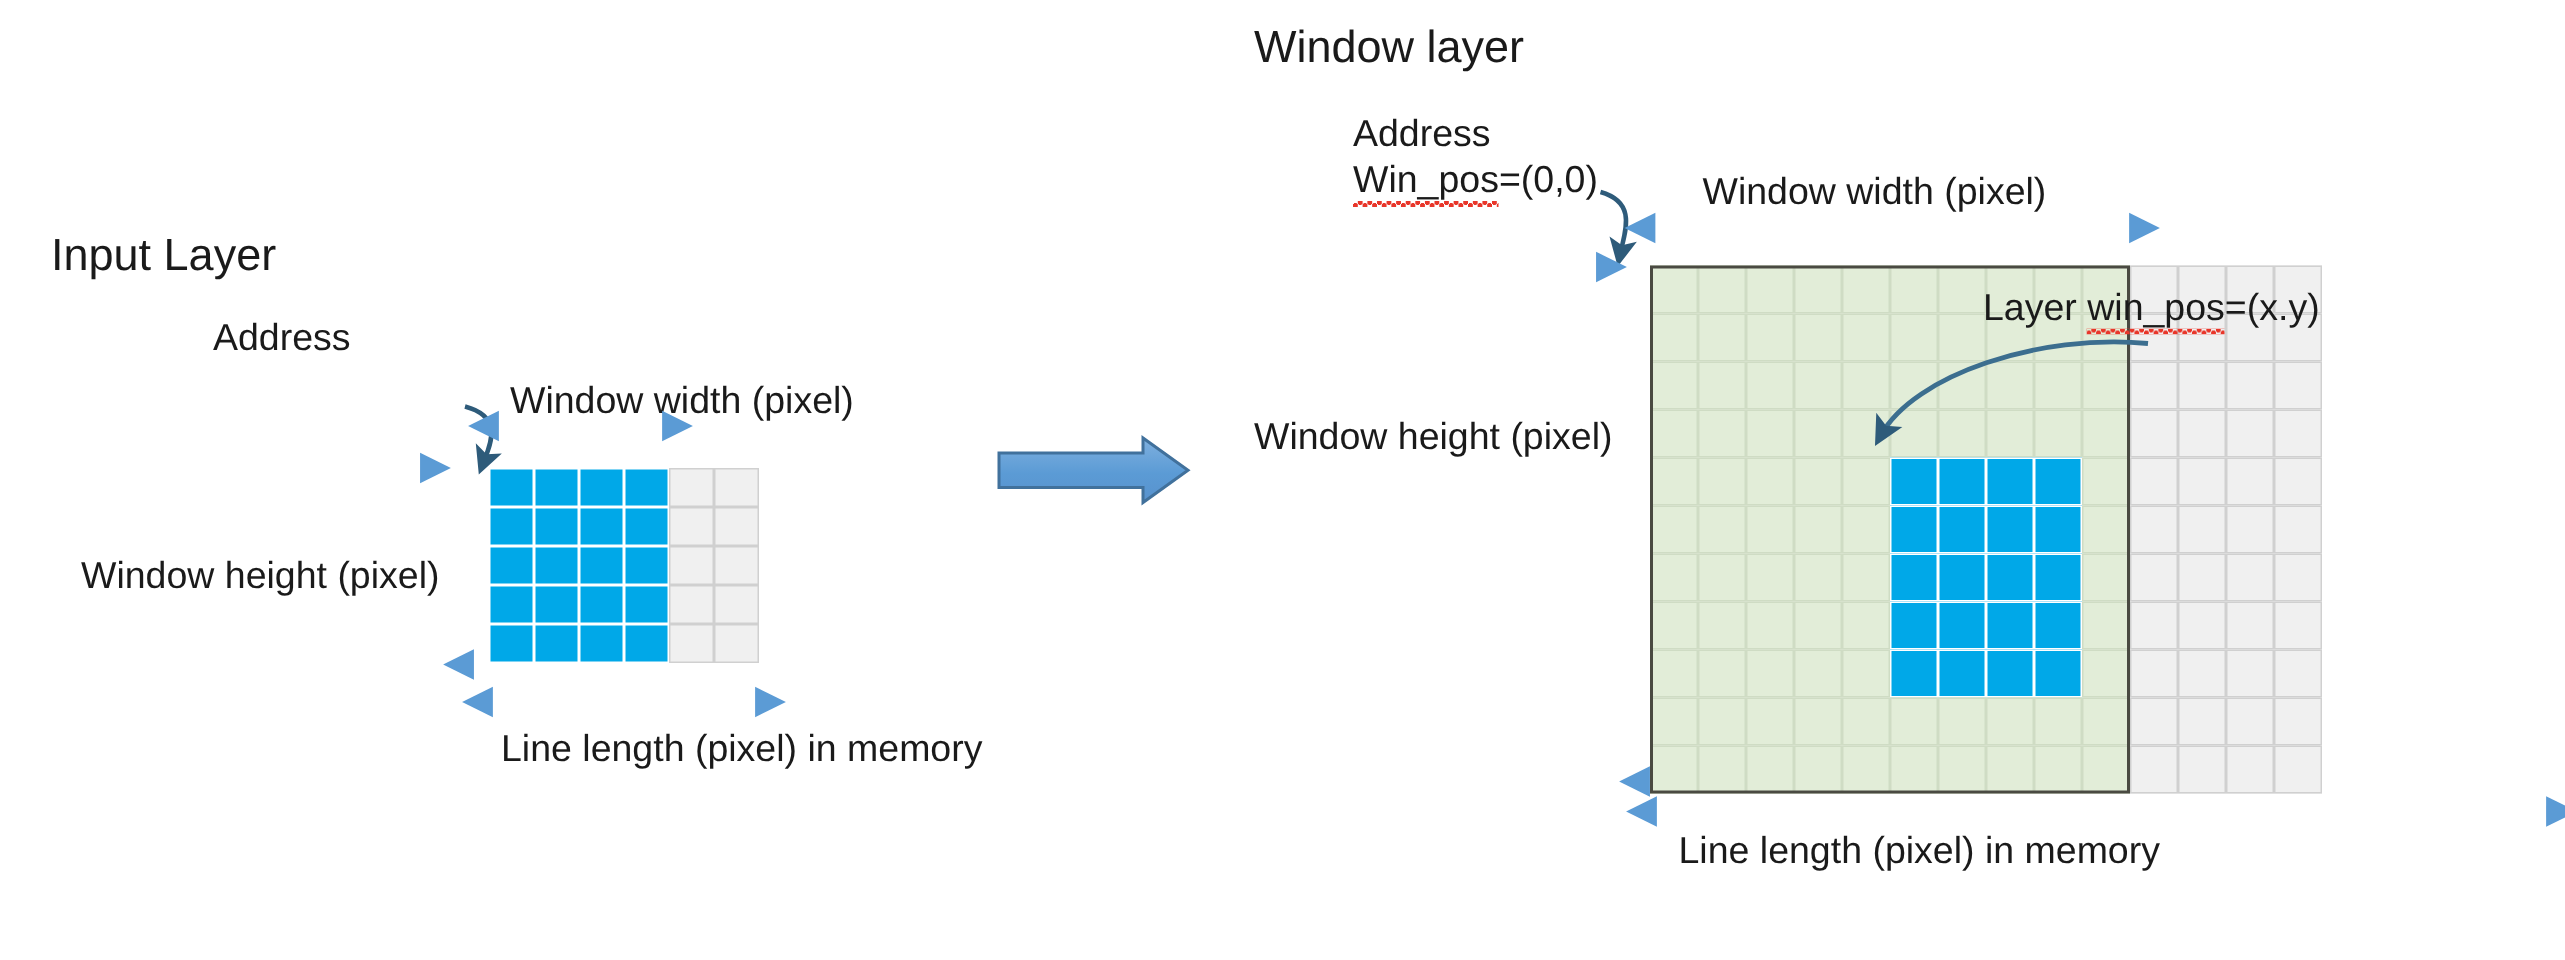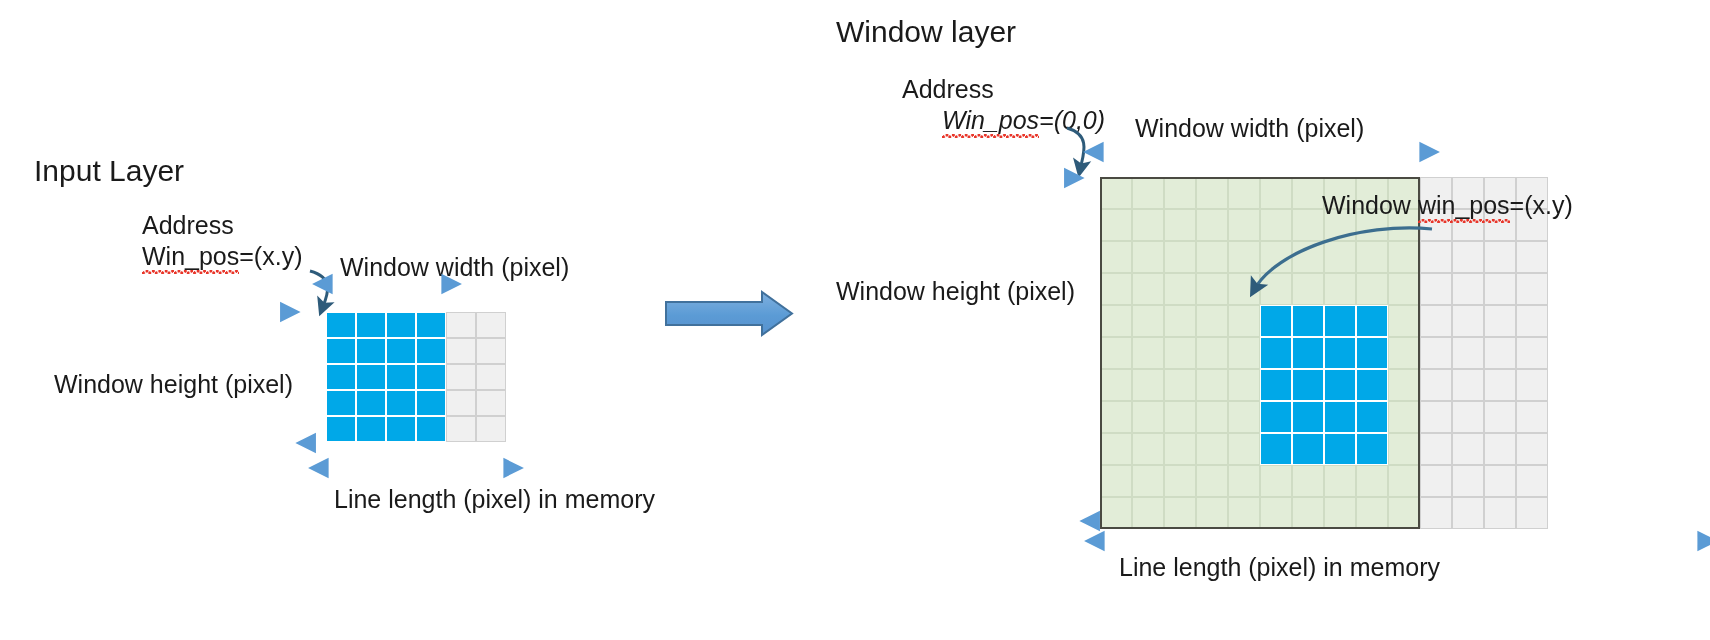--- a/index.html
+++ b/index.html
@@ -73,21 +73,20 @@
 </style>
 </head>
 <body>
 
 <div class="stage">
 
   <div class="lbl title" style="left:34px; top:153px;">Input Layer</div>
 
   <div class="lbl body-text" style="left:142px; top:210px;">Address</div>
 
-  <div class="lbl body-text" style="left:142px; top:241px;"><span class="squig">Win_pos</span><span>=(x.y)</span></div>
 
   <div class="lbl body-text" style="left:340px; top:252px;">Window width (pixel)</div>
 
   <div class="lbl body-text" style="left:54px; top:369px;">Window height (pixel)</div>
 
   <div class="lbl body-text" style="left:334px; top:484px;">Line length (pixel) in memory</div>
 
   <div class="input-grid-wrap" id="input-grid" style="left: 326px; top: 312px; width: 180px; height: 130px; background: rgb(240, 240, 240);">
       <div class="gridcell" style="left: 0px; top: 0px; width: 30px; height: 26px; border: 1px solid rgb(255, 255, 255); background: rgb(0, 168, 232);"></div>
       <div class="gridcell" style="left: 30px; top: 0px; width: 30px; height: 26px; border: 1px solid rgb(255, 255, 255); background: rgb(0, 168, 232);"></div>
@@ -118,21 +117,21 @@
       <div class="gridcell" style="left: 60px; top: 104px; width: 30px; height: 26px; border: 1px solid rgb(255, 255, 255); background: rgb(0, 168, 232);"></div>
       <div class="gridcell" style="left: 90px; top: 104px; width: 30px; height: 26px; border: 1px solid rgb(255, 255, 255); background: rgb(0, 168, 232);"></div>
       <div class="gridcell" style="left: 120px; top: 104px; width: 30px; height: 26px; border: 1px solid rgb(208, 208, 208); background: rgb(240, 240, 240);"></div>
       <div class="gridcell" style="left: 150px; top: 104px; width: 30px; height: 26px; border: 1px solid rgb(208, 208, 208); background: rgb(240, 240, 240);"></div>
     </div>
 
   <div class="lbl title" style="left:836px; top:14px;">Window layer</div>
 
   <div class="lbl body-text" style="left:902px; top:74px;">Address</div>
 
-  <div class="lbl body-text" style="left:942px; top:105px;font-style:italic;"><span class="squig">Win_pos</span><span>=(0,0)</span></div>
+  <div class="lbl body-text" style="left:902px; top:105px;"><span class="squig">Win_pos</span><span>=(0,0)</span></div>
 
   <div class="lbl body-text" style="left:1135px; top:113px;">Window width (pixel)</div>
 
   <div class="lbl body-text" style="left:836px; top:276px;">Window height (pixel)</div>
 
   <div class="lbl body-text" style="left:1119px; top:552px;">Line length (pixel) in memory</div>
 
   <div class="result-grid-wrap" id="result-grid" style="left: 1100px; top: 177px; width: 448px; height: 352px; background: rgb(240, 240, 240);">
       <div class="gridcell" style="left: 0px; top: 0px; width: 32px; height: 32px; background: rgb(226, 237, 216); border: 1px solid rgb(207, 220, 196);"></div>
       <div class="gridcell" style="left: 32px; top: 0px; width: 32px; height: 32px; background: rgb(226, 237, 216); border: 1px solid rgb(207, 220, 196);"></div>
@@ -284,21 +283,21 @@
       <div class="gridcell" style="left: 224px; top: 320px; width: 32px; height: 32px; background: rgb(226, 237, 216); border: 1px solid rgb(207, 220, 196);"></div>
       <div class="gridcell" style="left: 256px; top: 320px; width: 32px; height: 32px; background: rgb(226, 237, 216); border: 1px solid rgb(207, 220, 196);"></div>
       <div class="gridcell" style="left: 288px; top: 320px; width: 32px; height: 32px; background: rgb(226, 237, 216); border: 1px solid rgb(207, 220, 196);"></div>
       <div class="gridcell" style="left: 320px; top: 320px; width: 32px; height: 32px; background: rgb(240, 240, 240); border: 1px solid rgb(208, 208, 208);"></div>
       <div class="gridcell" style="left: 352px; top: 320px; width: 32px; height: 32px; background: rgb(240, 240, 240); border: 1px solid rgb(208, 208, 208);"></div>
       <div class="gridcell" style="left: 384px; top: 320px; width: 32px; height: 32px; background: rgb(240, 240, 240); border: 1px solid rgb(208, 208, 208);"></div>
       <div class="gridcell" style="left: 416px; top: 320px; width: 32px; height: 32px; background: rgb(240, 240, 240); border: 1px solid rgb(208, 208, 208);"></div>
       <div style="position: absolute; left: 0px; top: 0px; box-sizing: border-box; width: 320px; height: 352px; border: 2px solid rgb(74, 74, 66); pointer-events: none;"></div>
     </div>
 
-  <div class="lbl body-text" style="left:1322px; top:190px; z-index:6;"><span>Window </span><span class="squig">win_pos</span><span>=(x.y)</span></div>
+  <div class="lbl body-text" style="left:1322px; top:190px; z-index:6;"><span>Layer </span><span class="squig">win_pos</span><span>=(x.y)</span></div>
 
   <svg class="overlay" viewBox="0 0 1710 640">
     <defs>
       <marker id="mArrowL" markerWidth="9" markerHeight="9" refX="7.5" refY="4.5" orient="auto" markerUnits="strokeWidth">
         <path d="M8.5,0.6 L0.6,4.5 L8.5,8.4 Z" fill="#5B9BD5"></path>
       </marker>
       <marker id="mArrowR" markerWidth="9" markerHeight="9" refX="1.5" refY="4.5" orient="auto" markerUnits="strokeWidth">
         <path d="M0.5,0.6 L8.4,4.5 L0.5,8.4 Z" fill="#5B9BD5"></path>
       </marker>
       <marker id="mArrowU" markerWidth="9" markerHeight="9" refX="4.5" refY="1.5" orient="auto" markerUnits="strokeWidth">

